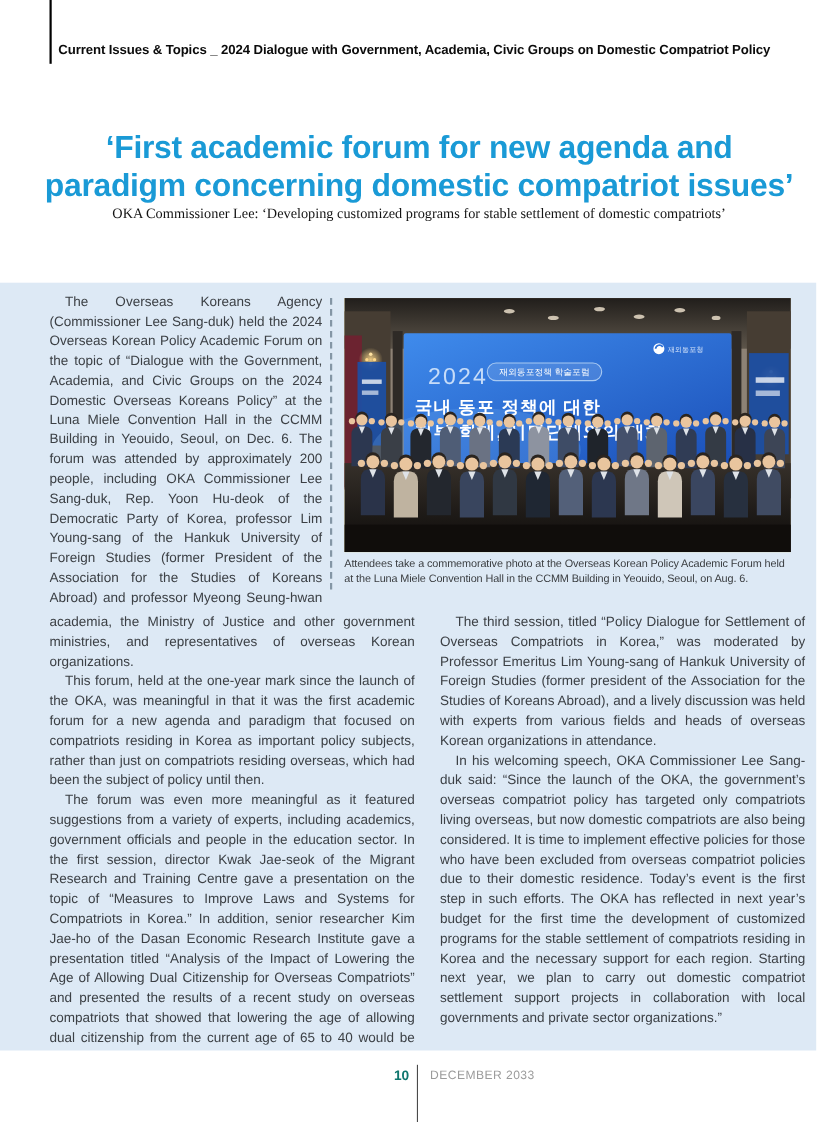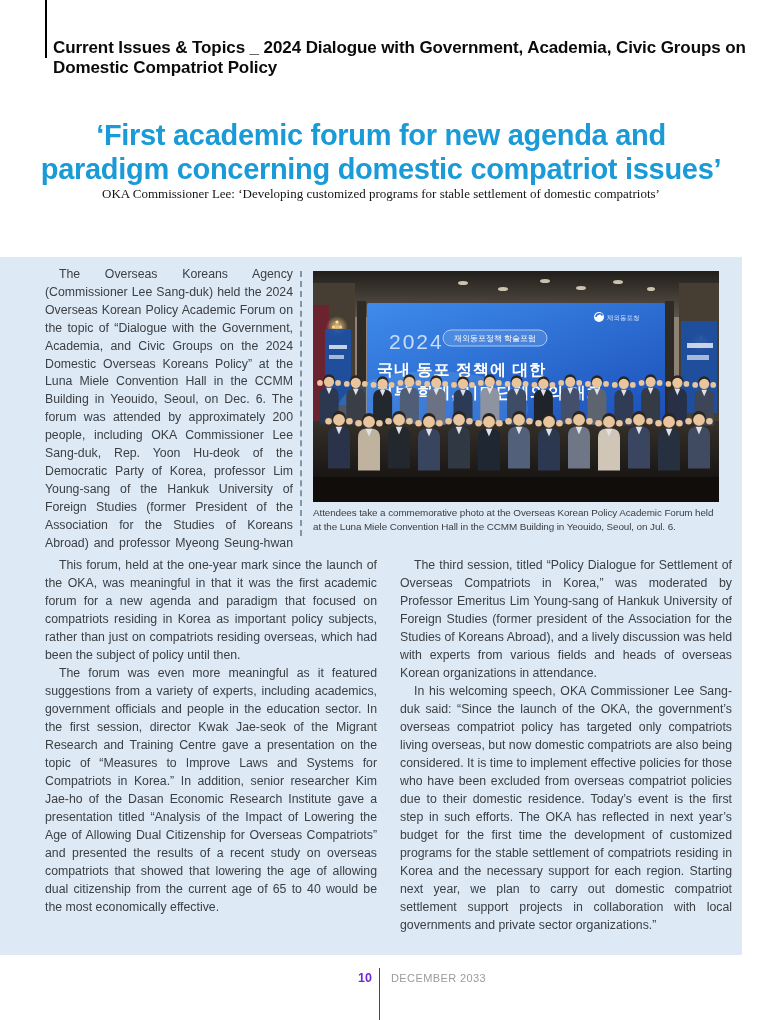--- a/index.html
+++ b/index.html
@@ -3,21 +3,21 @@
 <meta charset="utf-8">
 <style>
   html,body{margin:0;padding:0;}
   body{
     width:762px;height:1020px;position:relative;background:#ffffff;
     font-family:"Liberation Sans", sans-serif;color:#3c4045;overflow:hidden;
   }
   .header-rule{position:absolute;left:45px;top:0;width:2px;height:58px;background:#000;}
   .header-text{
     position:absolute;left:53px;top:38px;width:700px;
-    font-size:17px;font-weight:bold;color:#0b0b0b;letter-spacing:-0.1px;
+    font-size:12px;font-weight:bold;color:#0b0b0b;letter-spacing:-0.1px;
   }
   .title{
     position:absolute;top:99px;left:31px;width:700px;text-align:center;
     font-size:29px;line-height:34px;font-weight:bold;letter-spacing:-0.3px;color:#1a9ad6;
   }
   .subtitle{
     position:absolute;top:180px;left:56px;width:650px;text-align:center;
     font-family:"Liberation Serif", serif;font-size:13px;line-height:27.5px;color:#141414;
   }
   .content-bg{position:absolute;left:0;top:257px;width:742px;height:698px;background:#dde9f5;}
@@ -27,21 +27,21 @@
   .col-right{left:400px;top:556px;width:332px;height:398px;}
   .para{margin:0;}
   .para.indent{text-indent:14px;}
   .divider{position:absolute;left:300px;top:271px;height:265px;width:0;border-left:2px dashed #8496a5;}
   .photo{position:absolute;left:313px;top:271px;width:406px;height:231px;overflow:hidden;background:#fef9c3;}
   .photo svg{display:block;}
   .caption{
     position:absolute;left:313px;top:506px;width:410px;
     font-size:9.9px;line-height:13.5px;color:#3a3d40;letter-spacing:-0.1px;text-align:left;
   }
-  .page-num{position:absolute;left:338px;top:971px;width:34px;text-align:right;font-size:12.5px;font-weight:bold;color:#6d28d9;}
+  .page-num{position:absolute;left:338px;top:971px;width:34px;text-align:right;font-size:12.5px;font-weight:bold;color:#0f766e;}
   .footer-line{position:absolute;left:379px;top:968px;width:1px;height:52px;background:#4a4a4a;}
   .issue{position:absolute;left:391px;top:972px;font-size:11px;color:#9b9b9b;letter-spacing:0.4px;}
 </style>
 </head>
 <body>
 
 <div class="header-rule"></div>
 <div class="header-text">Current Issues &amp; Topics _ 2024 Dialogue with Government, Academia, Civic Groups on Domestic Compatriot Policy</div>
 
 <h1 class="title">‘First academic forum for new agenda and paradigm concerning domestic compatriot issues’</h1>
@@ -160,23 +160,24 @@
         <use href="#prsn" transform="translate(266,148) scale(1.1)" color="#6f7787"></use>
         <use href="#prsn" transform="translate(296,150) scale(1.1)" color="#cfc6b8"></use>
         <use href="#prsn" transform="translate(326,148) scale(1.1)" color="#3a4660"></use>
         <use href="#prsn" transform="translate(356,150) scale(1.1)" color="#27303f"></use>
         <use href="#prsn" transform="translate(386,148) scale(1.1)" color="#404b62"></use>
       </g>
     <rect x="0" y="206" width="406" height="25" fill="#100d0b"></rect>
   </svg>
 </div>
 
-<div class="caption">Attendees take a commemorative photo at the Overseas Korean Policy Academic Forum held at the Luna Miele Convention Hall in the CCMM Building in Yeouido, Seoul, on Jul. 6.</div>
+<div class="caption">Attendees take a commemorative photo at the Overseas Korean Policy Academic Forum held at the Luna Miele Convention Hall in the CCMM Building in Yeouido, Seoul, on Aug. 6.</div>
 
 <div class="col col-left">
+    <p class="para">academia, the Ministry of Justice and other government ministries, and representatives of overseas Korean organizations.</p>
     <p class="para indent">This forum, held at the one-year mark since the launch of the OKA, was meaningful in that it was the first academic forum for a new agenda and paradigm that focused on compatriots residing in Korea as important policy subjects, rather than just on compatriots residing overseas, which had been the subject of policy until then.</p>
     <p class="para indent">The forum was even more meaningful as it featured suggestions from a variety of experts, including academics, government officials and people in the education sector. In the first session, director Kwak Jae-seok of the Migrant Research and Training Centre gave a presentation on the topic of “Measures to Improve Laws and Systems for Compatriots in Korea.” In addition, senior researcher Kim Jae-ho of the Dasan Economic Research Institute gave a presentation titled “Analysis of the Impact of Lowering the Age of Allowing Dual Citizenship for Overseas Compatriots” and presented the results of a recent study on overseas compatriots that showed that lowering the age of allowing dual citizenship from the current age of 65 to 40 would be the most economically effective.</p>
   </div>
 <div class="col col-right">
     <p class="para indent">The third session, titled “Policy Dialogue for Settlement of Overseas Compatriots in Korea,” was moderated by Professor Emeritus Lim Young-sang of Hankuk University of Foreign Studies (former president of the Association for the Studies of Koreans Abroad), and a lively discussion was held with experts from various fields and heads of overseas Korean organizations in attendance.</p>
     <p class="para indent">In his welcoming speech, OKA Commissioner Lee Sang-duk said: “Since the launch of the OKA, the government’s overseas compatriot policy has targeted only compatriots living overseas, but now domestic compatriots are also being considered. It is time to implement effective policies for those who have been excluded from overseas compatriot policies due to their domestic residence. Today’s event is the first step in such efforts. The OKA has reflected in next year’s budget for the first time the development of customized programs for the stable settlement of compatriots residing in Korea and the necessary support for each region. Starting next year, we plan to carry out domestic compatriot settlement support projects in collaboration with local governments and private sector organizations.”</p>
   </div>
 
 <div class="page-num">10</div>
 <div class="footer-line"></div>

